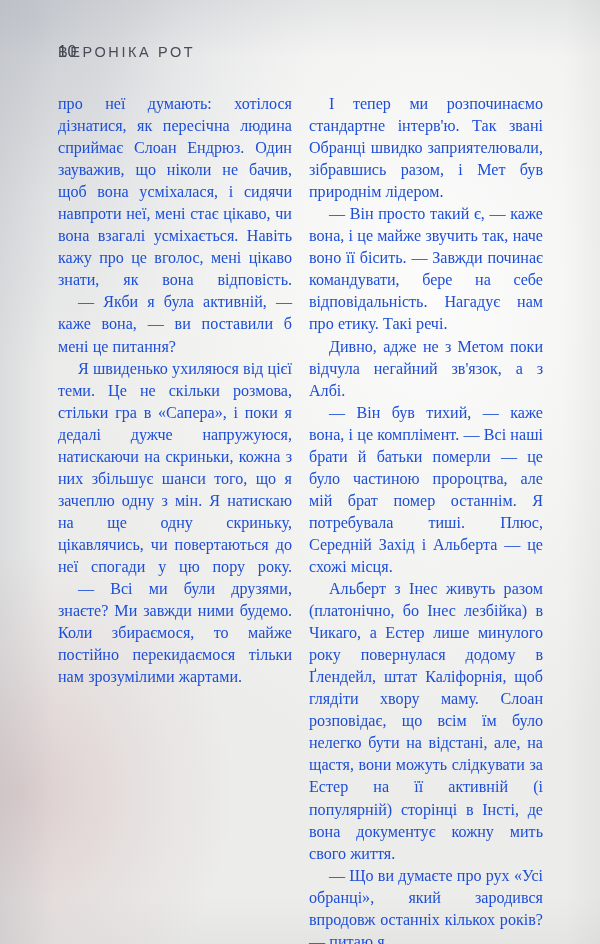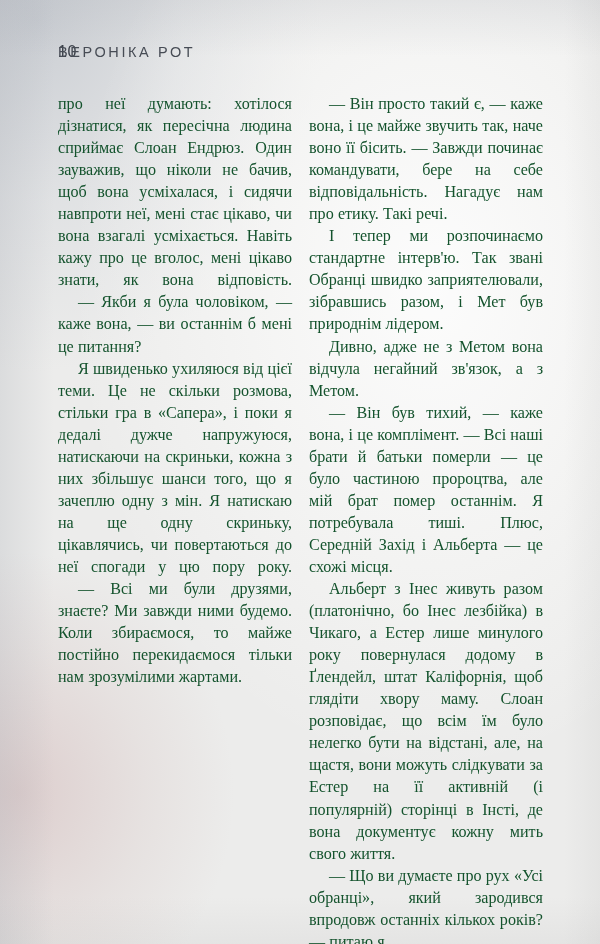--- a/index.html
+++ b/index.html
@@ -106,21 +106,21 @@
   }
   .col {
     width: 234px;
   }
   .col p {
     margin: 0;
     text-align: justify;
     text-align-last: left;
     font-size: 16.1px;
     line-height: 22.05px;
-    color: #14532d;
+    color: #1d4ed8;
     text-indent: 20px;
     hyphens: manual;
     word-spacing: 0.2px;
   }
   .col p.no-indent {
     text-indent: 0;
   }
   
   .col p.tight {
     text-align-last: justify;
@@ -139,30 +139,30 @@
   <div class="content">
 
     <div class="header">
       <div class="folio">10</div>
       <div class="running-title">ВЕРОНІКА РОТ</div>
     </div>
 
     <div class="columns">
       <div class="col">
         <p class="no-indent tight">про неї думають: хотілося дізнатися, як пересічна людина сприймає Слоан Ендрюз. Один зауважив, що ніколи не бачив, щоб вона усміхалася, і сидячи навпроти неї, мені стає цікаво, чи вона взагалі усміхається. Навіть кажу про це вголос, мені цікаво знати, як вона відповість.</p>
-        <p>— Якби я була чоловіком, — каже вона, — ви останнім б мені це питання?</p>
+        <p>— Якби я була активній, — каже вона, — ви поставили б мені це питання?</p>
         <p class="tight">Я швиденько ухиляюся від цієї теми. Це не скільки розмова, стільки гра в «Сапера», і поки я дедалі дужче напружуюся, натискаючи на скриньки, кожна з них збільшує шанси того, що я зачеплю одну з мін. Я натискаю на ще одну скриньку, цікавлячись, чи повертаються до неї спогади у цю пору року.</p>
         <p>— Всі ми були друзями, знаєте? Ми завжди ними будемо. Коли збираємося, то майже постійно перекидаємося тільки нам зрозумілими жартами.</p>
 
       </div>
 
       <div class="col">
+        <p>І тепер ми розпочинаємо стандартне інтерв'ю. Так звані Обранці швидко заприятелювали, зібравшись разом, і Мет був природнім лідером.</p>
         <p>— Він просто такий є, — каже вона, і це майже звучить так, наче воно її бісить. — Завжди починає командувати, бере на себе відповідальність. Нагадує нам про етику. Такі речі.</p>
-        <p>І тепер ми розпочинаємо стандартне інтерв'ю. Так звані Обранці швидко заприятелювали, зібравшись разом, і Мет був природнім лідером.</p>
-        <p>Дивно, адже не з Метом вона відчула негайний зв'язок, а з Метом.</p>
+        <p>Дивно, адже не з Метом поки відчула негайний зв'язок, а з Албі.</p>
         <p>— Він був тихий, — каже вона, і це комплімент. — Всі наші брати й батьки померли — це було частиною пророцтва, але мій брат помер останнім. Я потребувала тиші. Плюс, Середній Захід і Альберта — це схожі місця.</p>
         <p>Альберт з Інес живуть разом (платонічно, бо Інес лезбійка) в Чикаго, а Естер лише минулого року повернулася додому в Ґлендейл, штат Каліфорнія, щоб глядіти хвору маму. Слоан розповідає, що всім їм було нелегко бути на відстані, але, на щастя, вони можуть слідкувати за Естер на її активній (і популярній) сторінці в Інсті, де вона документує кожну мить свого життя.</p>
         <p>— Що ви думаєте про рух «Усі обранці», який зародився впродовж останніх кількох років? — питаю я.</p>
       </div>
     </div>
 
   </div>
 </div>
 
 </body></html>

